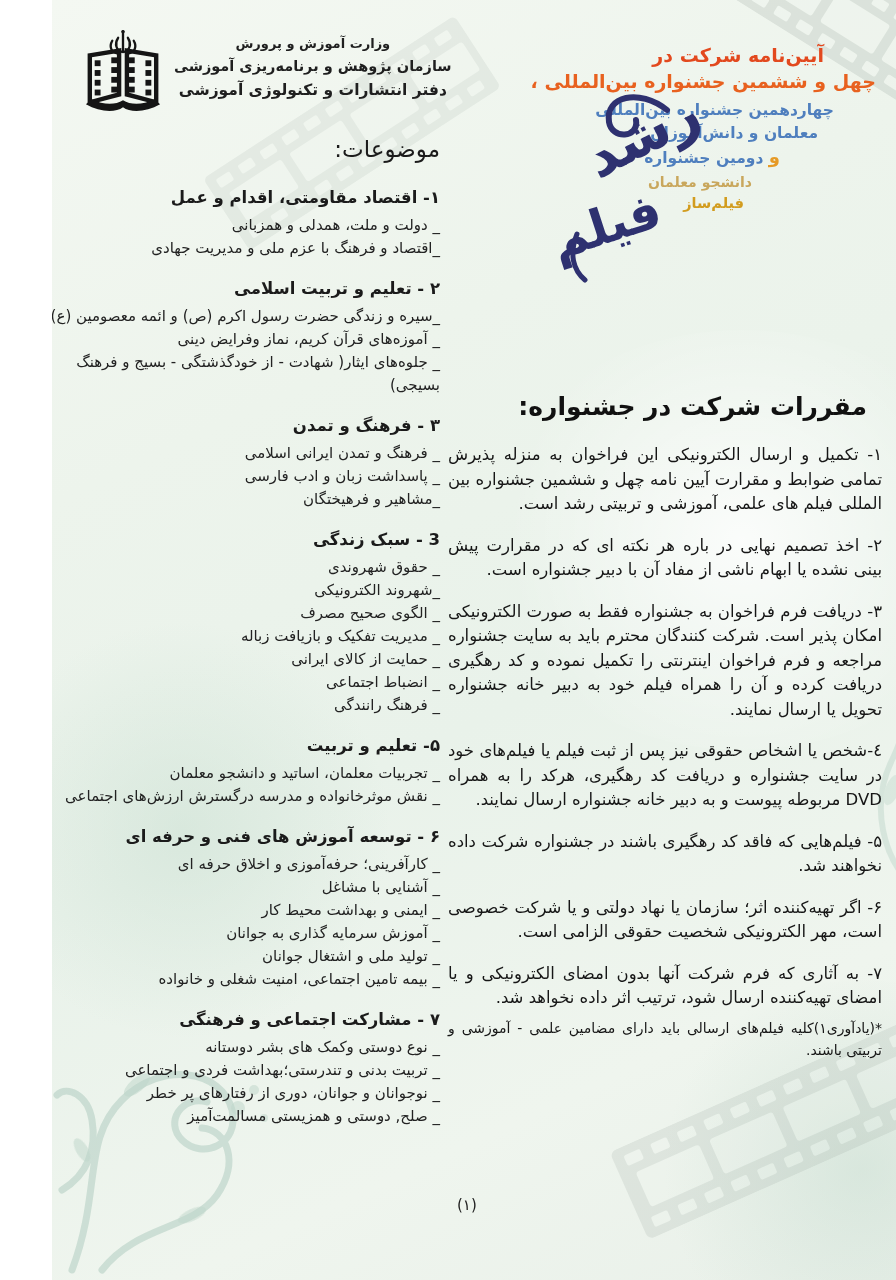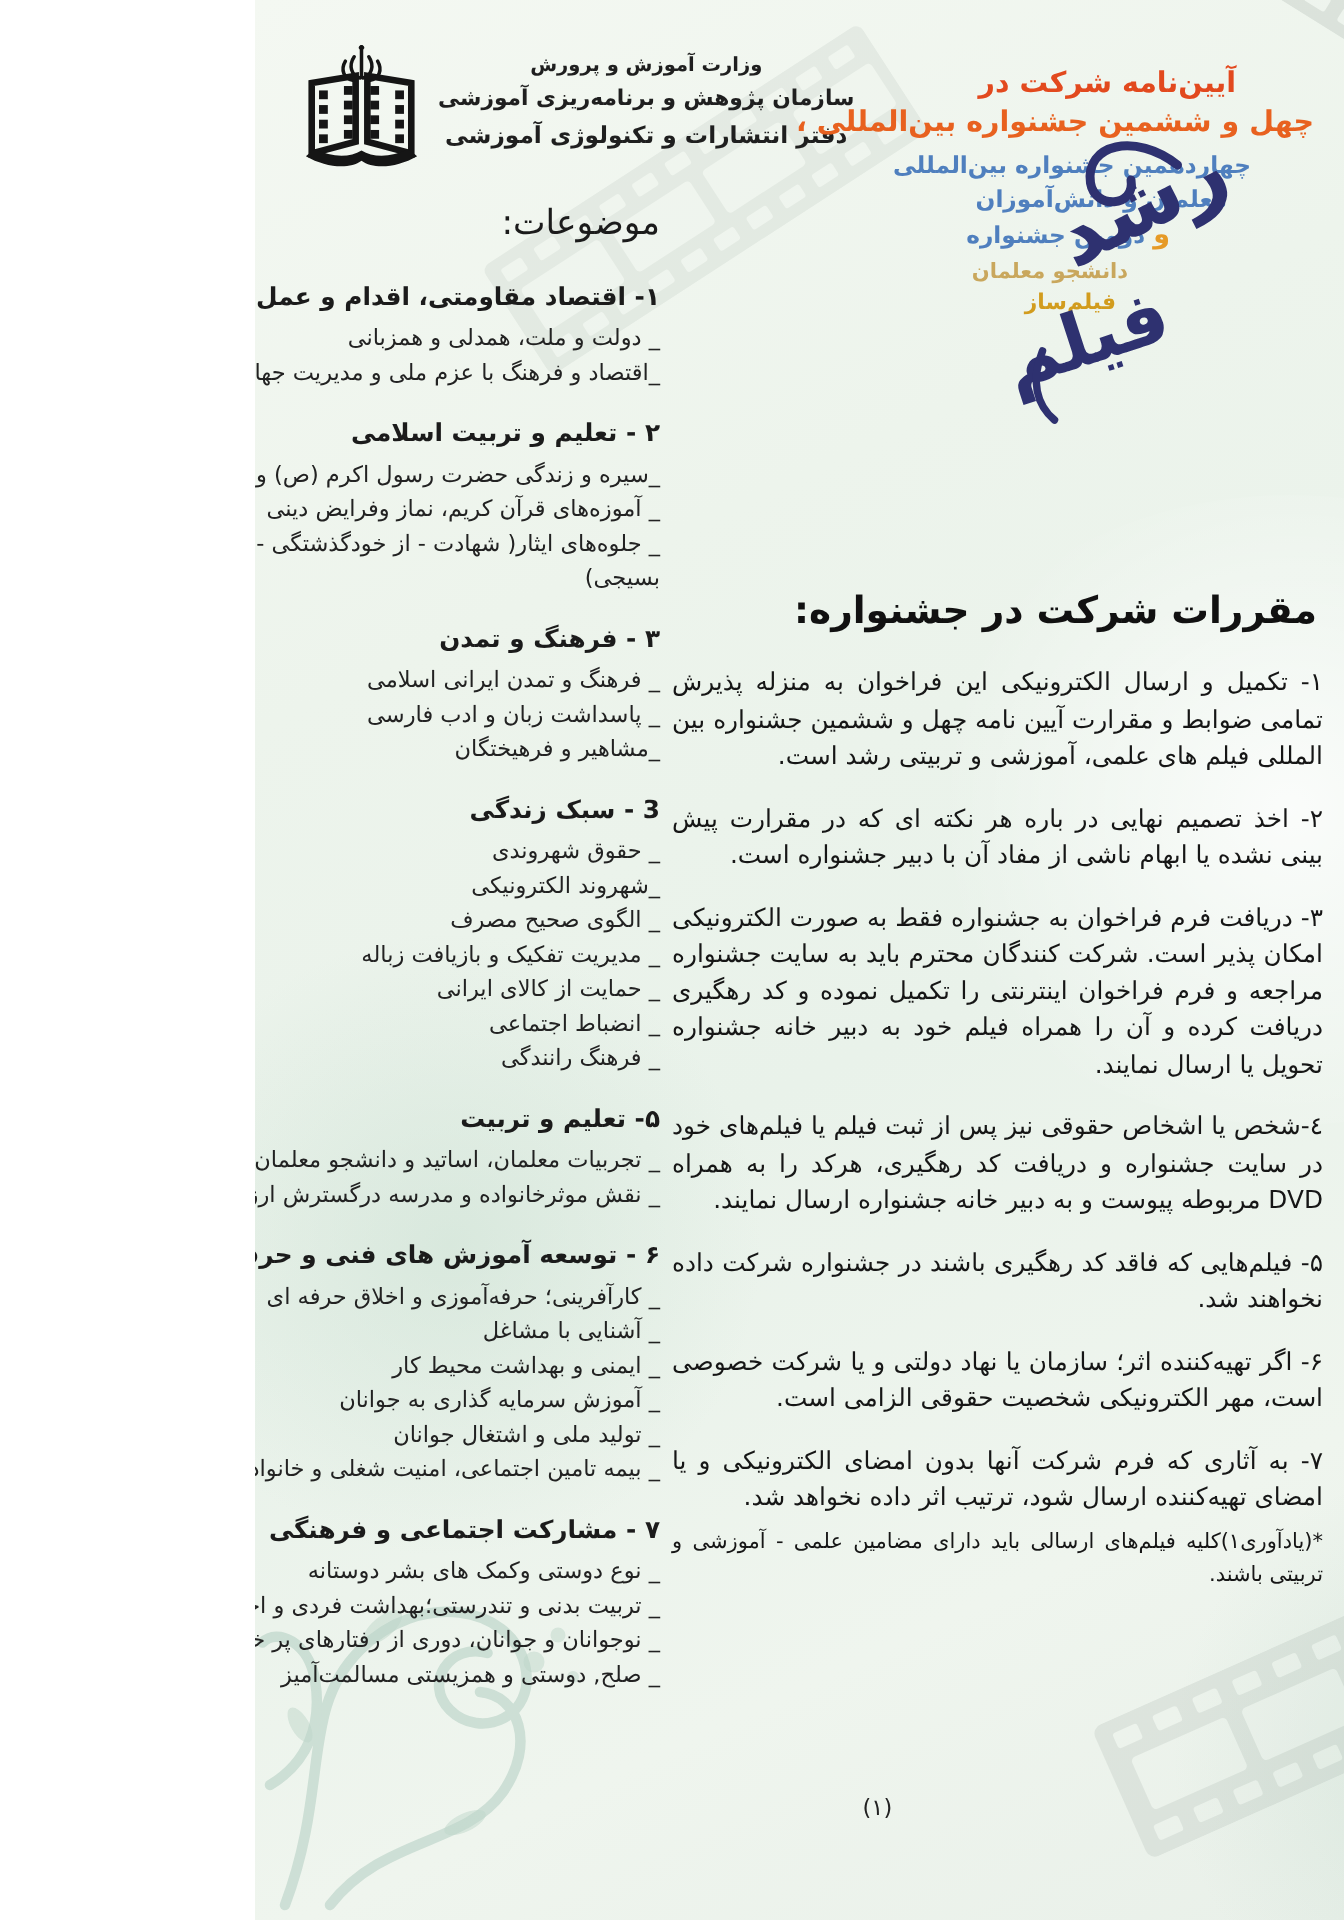--- a/index.html
+++ b/index.html
@@ -1,18 +1,18 @@
 <!DOCTYPE html>
 <html lang="fa" dir="rtl"><head>
 <meta charset="utf-8">
 <style>
   html,body{margin:0;padding:0;}
   body{font-family:"DejaVu Sans",sans-serif;}
   .page{
-    position:relative;width:726px;height:1280px;overflow:hidden;
+    position:relative;width:844px;height:1280px;overflow:hidden;
     background:linear-gradient(155deg,#f4f8f2 0%,#edf4ec 30%,#e9f2ea 55%,#eff5ee 80%,#e9f0e9 100%);
     color:#1b1b1b;
   }
   .blob{position:absolute;border-radius:50%;pointer-events:none;}
   .blob1{left:430px;top:330px;width:520px;height:420px;background:radial-gradient(circle,rgba(255,255,255,.8),rgba(255,255,255,0) 70%);}
   .blob2{left:-80px;top:620px;width:420px;height:420px;background:radial-gradient(circle,rgba(196,220,205,.45),rgba(196,220,205,0) 70%);}
   .blob3{left:600px;top:980px;width:420px;height:380px;background:radial-gradient(circle,rgba(188,214,200,.4),rgba(188,214,200,0) 70%);}
   .deco{position:absolute;pointer-events:none;}
 
   
@@ -39,21 +39,21 @@
 
   
   .topics{position:absolute;right:456px;top:136px;width:414px;text-align:right;}
   .topics-title{font-size:23px;font-weight:normal;margin-bottom:24px;}
   .tsec{margin-bottom:17px;}
   .tsec h3{font-size:16.5px;font-weight:bold;margin:0 0 5px 0;line-height:23px;}
   .titem{font-size:15px;line-height:23px;color:#222;}
 
   
   .regs{position:absolute;right:14px;top:392px;width:434px;text-align:justify;}
-  .regs h2{font-size:25px;font-weight:bold;margin:0 4px 22px 0;color:#111;}
+  .regs h2{font-size:25px;font-weight:bold;margin:0 15px 22px 0;color:#111;}
   .ritem{font-size:16.5px;line-height:24.5px;margin-bottom:17px;color:#161616;}
   .rnote{font-size:14px;line-height:22px;color:#161616;}
 
   .page-num{position:absolute;left:405px;top:1196px;font-size:15px;color:#222;}
 </style>
 </head>
 <body>
 
 <div class="page">
 

